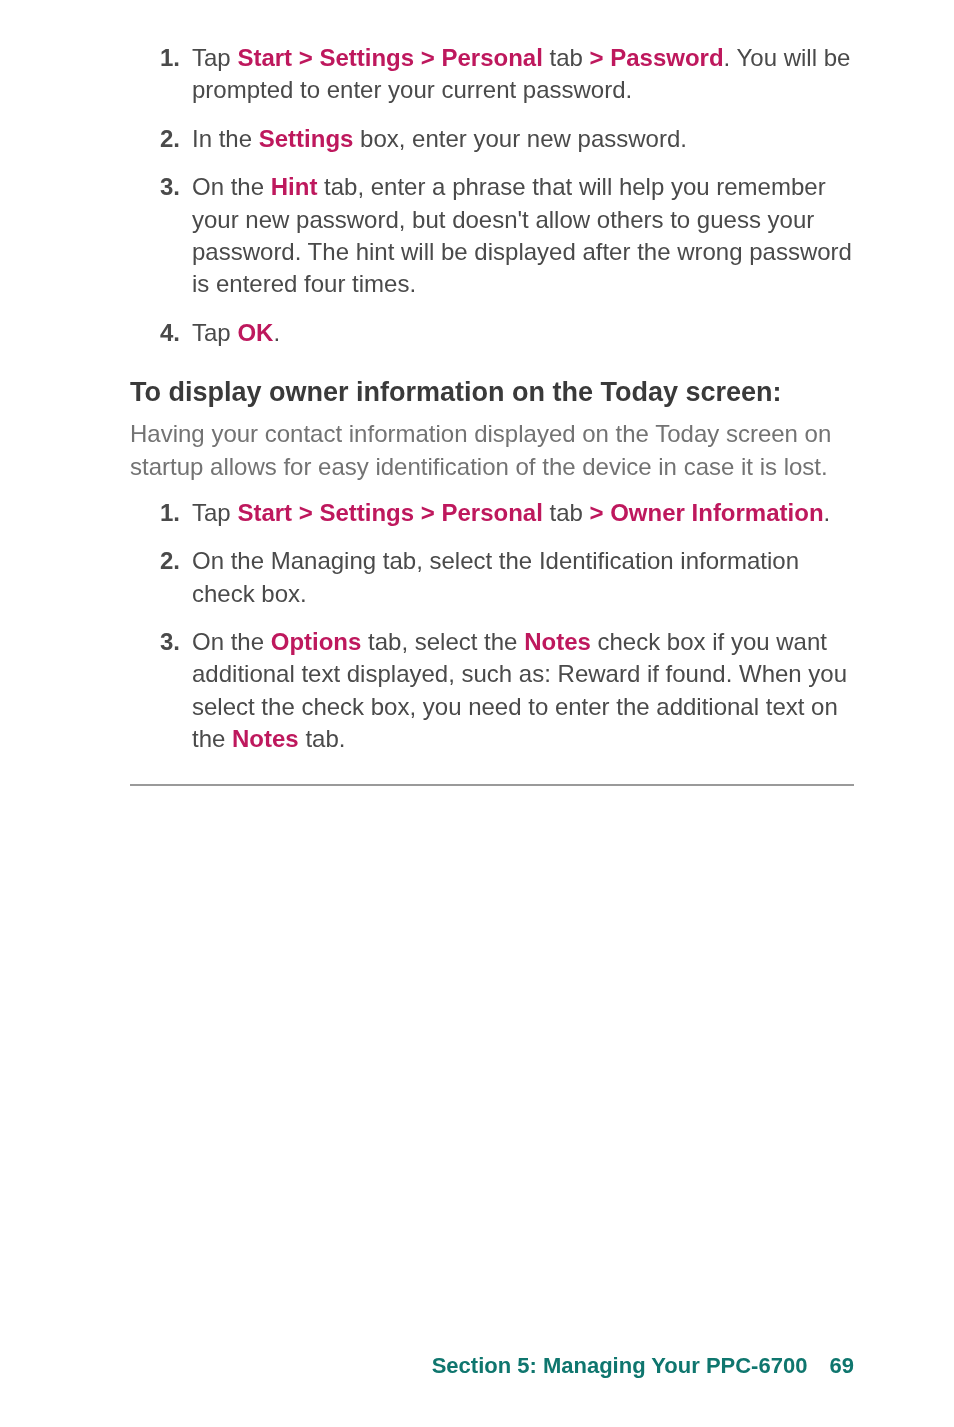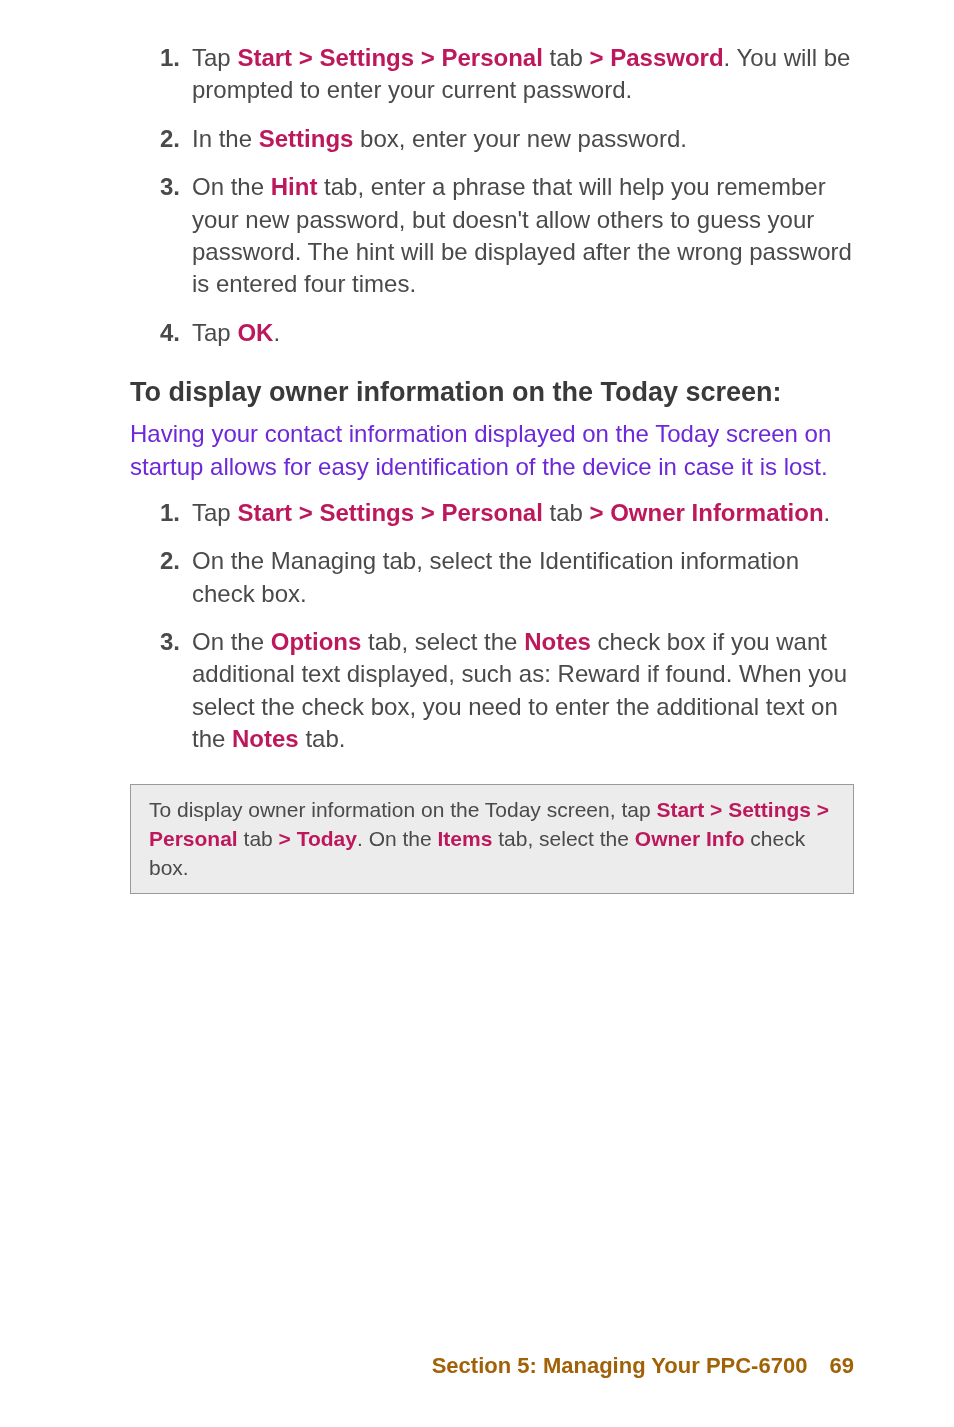--- a/index.html
+++ b/index.html
@@ -42,21 +42,21 @@
     text-align: right;
     padding-right: 12px;
     flex-shrink: 0;
   }
   .step-body {
     flex: 1;
   }
   .intro-para {
     font-size: 24px;
     line-height: 1.35;
-    color: #6d28d9;
+    color: #737373;
     margin: 6px 0 14px 0;
   }
   b { font-weight: 700; color: #be185d; }
   .tip-box {
     display: flex;
     border: 1px solid #9a9a9a;
     margin-top: 26px;
   }
   .tip-label {
     background: #ffe11b;
@@ -78,21 +78,21 @@
     color: #4a4a4a;
     padding: 10px 14px 10px 18px;
     flex: 1;
   }
   .footer {
     position: absolute;
     bottom: 48px;
     right: 100px;
     font-size: 22px;
     font-weight: 700;
-    color: #a16207;
+    color: #0f766e;
   }
   .footer .pgnum { margin-left: 16px; }
 </style>
 </head>
 <body>
 
 <div class="page">
 
   <ol class="steps">
     <li>
@@ -124,21 +124,20 @@
       <span class="step-num">2.</span>
       <span class="step-body">On the Managing tab, select the Identification information check box.</span>
     </li>
     <li>
       <span class="step-num">3.</span>
       <span class="step-body">On the <b>Options</b> tab, select the <b>Notes</b> check box if you want additional text displayed, such as: Reward if found. When you select the check box, you need to enter the additional text on the <b>Notes</b> tab.</span>
     </li>
   </ol>
 
   <div class="tip-box">
-    <div class="tip-body">To display owner information on the Today screen, tap <b>Start &gt; Settings &gt; Personal</b> tab <b>&gt; Today</b>. On the <b>Items</b> tab, select the <b>Owner Info</b> check box.</div>
   </div>
 
 </div>
 
 <div class="footer">
   <span>Section 5: Managing Your PPC-6700</span>
   <span class="pgnum">69</span>
 </div>
 
 </body></html>

